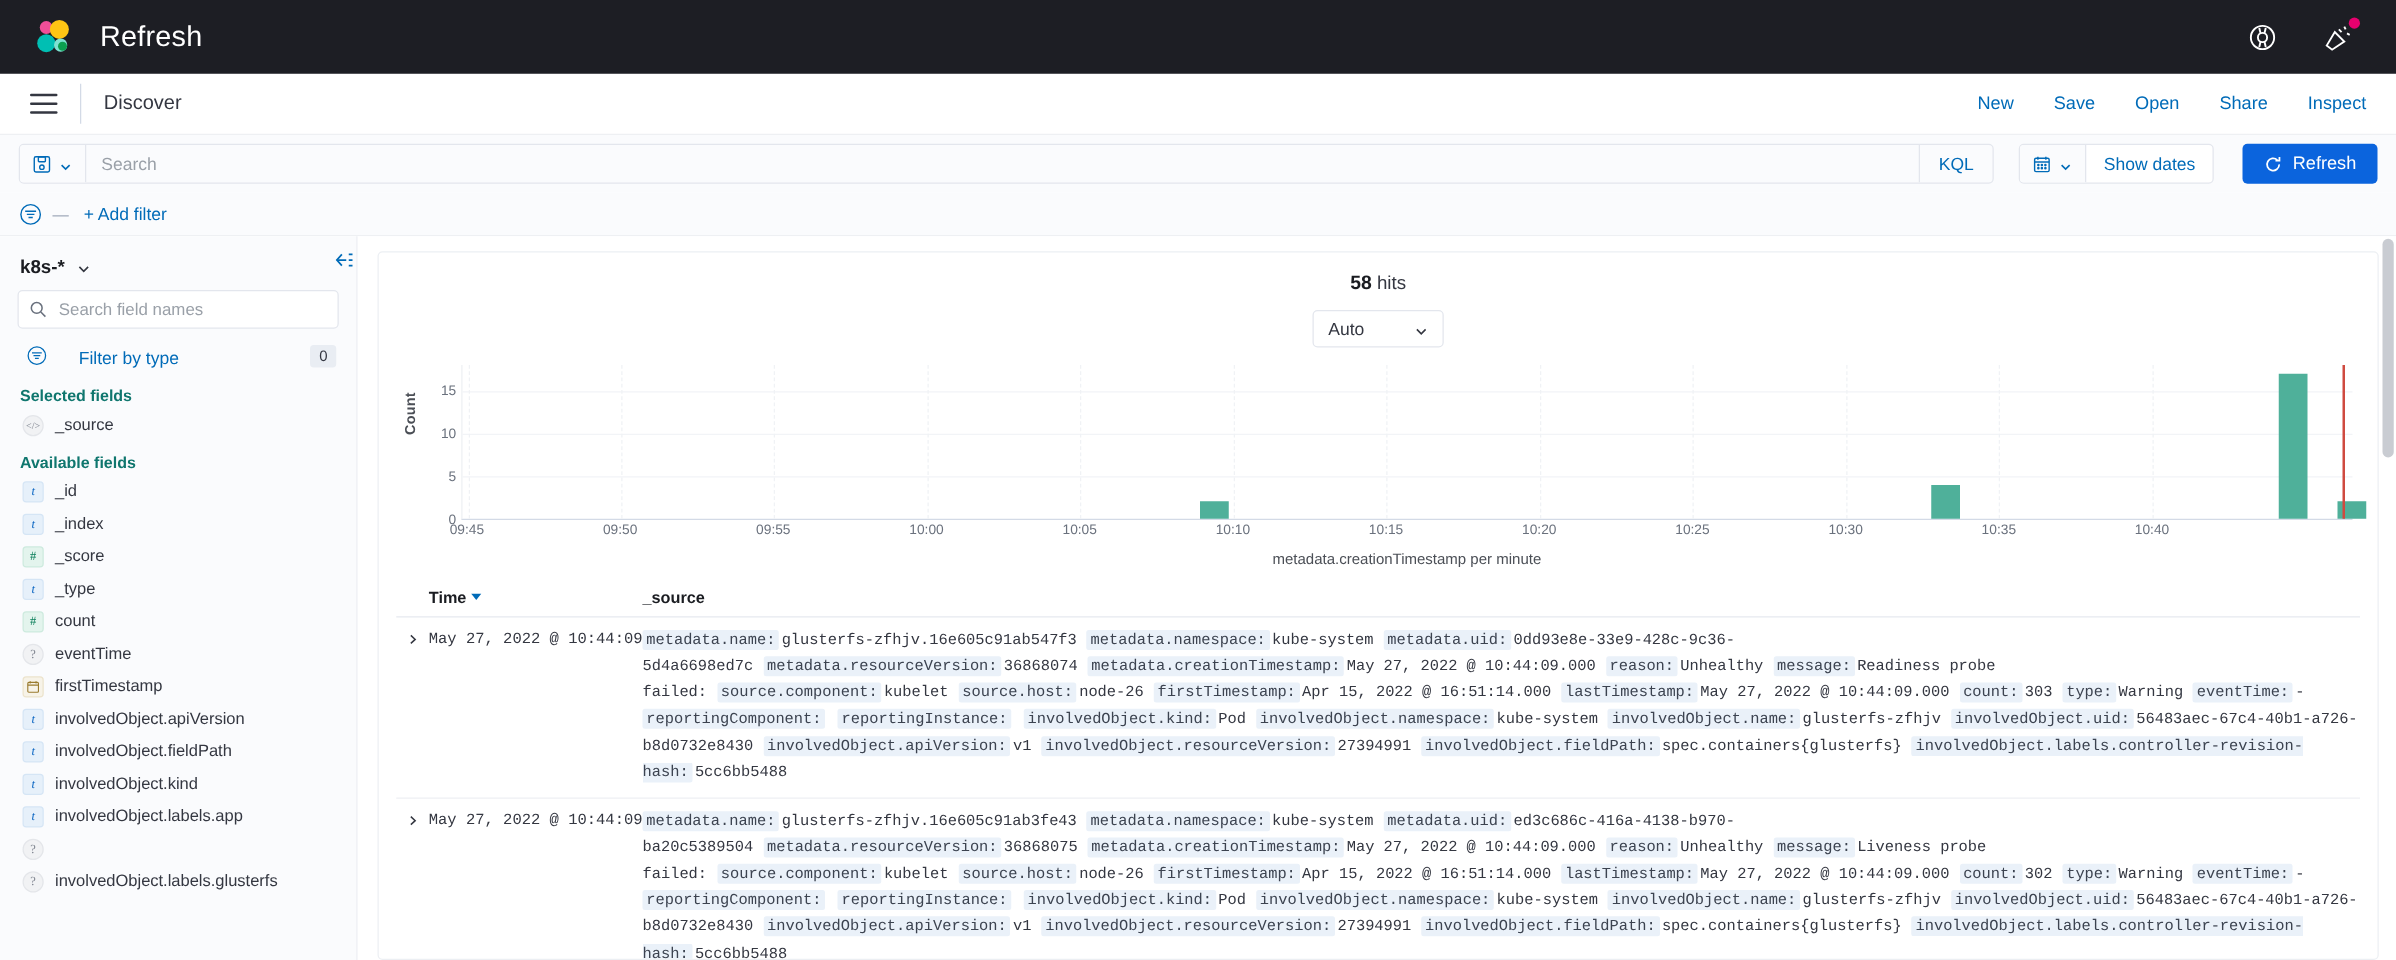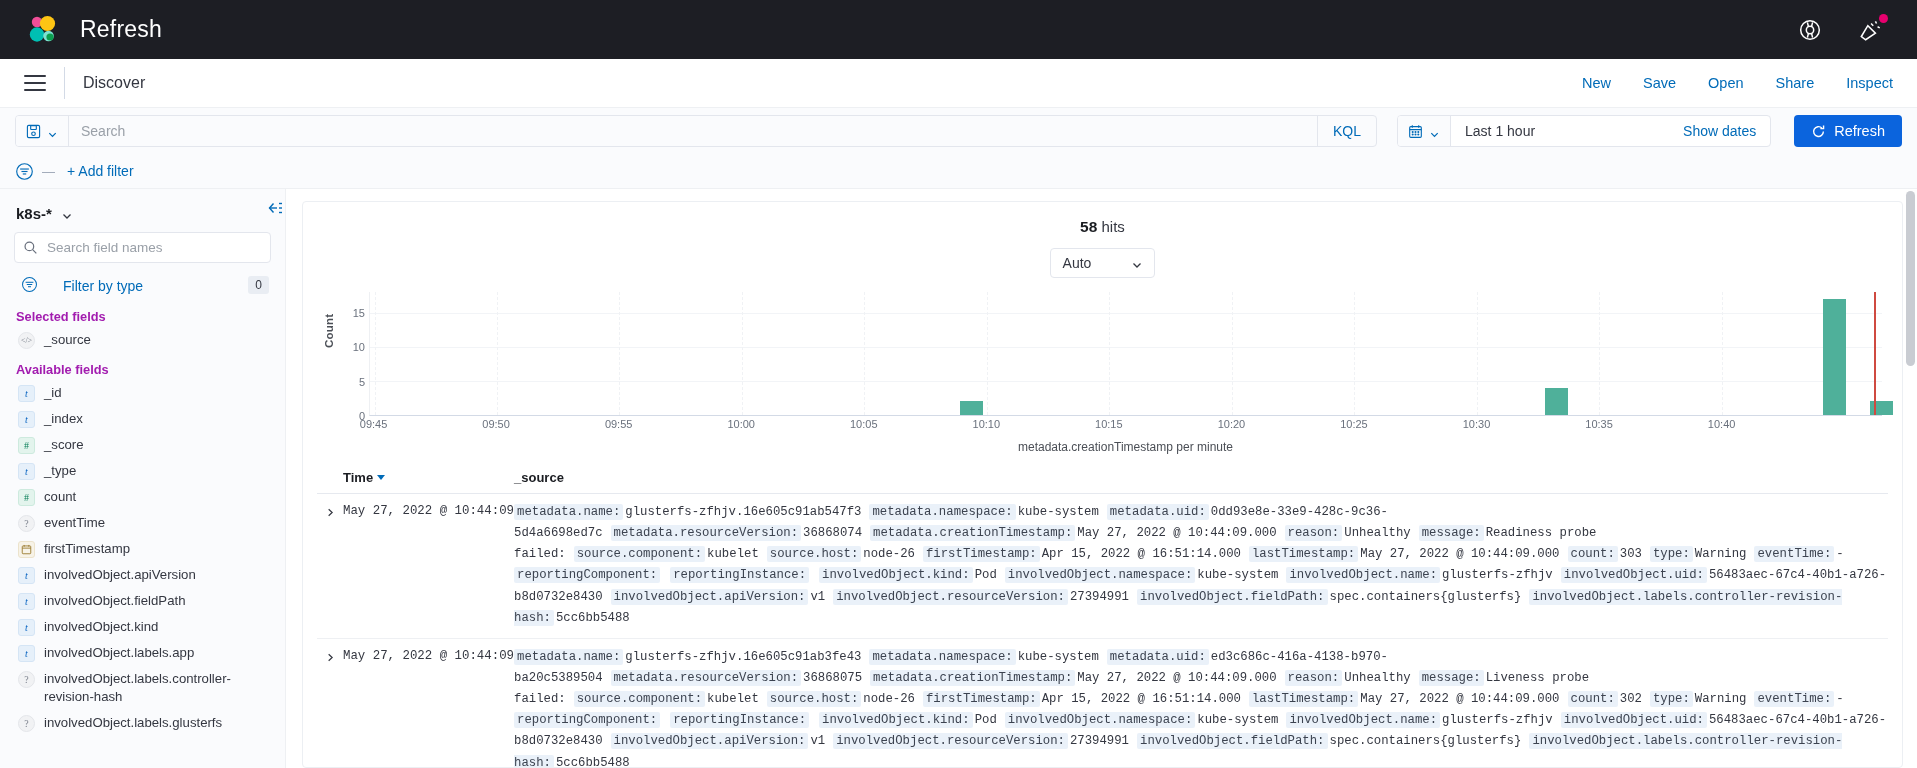--- a/index.html
+++ b/index.html
@@ -124,21 +124,21 @@
   }
   .filter-type-row {
     display: flex; align-items: flex-end; gap: 24px; padding: 6px 2px 6px 6px; cursor: pointer;
   }
   .filter-type-label { color: #006bb8; font-size: 14px; }
   .filter-count {
     margin-left: auto; background: #e9edf3; color: #343741; font-size: 12px;
     border-radius: 3px; padding: 2px 7px; font-weight: 500;
   }
   .section-title {
-    font-size: 12.8px; font-weight: bold; color: #a21caf; margin: 9px 0 3px 2px;
+    font-size: 12.8px; font-weight: bold; color: #0f766e; margin: 9px 0 3px 2px;
   }
   .field-item {
     display: flex; align-items: flex-start; gap: 9px; padding: 4px 2px 4px 4px; cursor: pointer;
   }
   .ftype {
     flex: 0 0 17px; width: 17px; height: 17px; border-radius: 3px; font-size: 10px;
     display: flex; align-items: center; justify-content: center; font-style: italic;
     font-family: "Liberation Serif", serif; margin-top: 1px;
   }
   .ftype.t { background: #e6f0fa; color: #0a65c2; border: 1px solid #d5e5f5; }
@@ -322,21 +322,20 @@
             <circle cx="8" cy="11.2" r="0.5" fill="#006bb8"></circle>
             <circle cx="11" cy="11.2" r="0.5" fill="#006bb8"></circle>
           </svg>
         </span>
         <span class="chev">
           <svg width="11" height="11" viewBox="0 0 12 12" fill="none" stroke="#006bb8" stroke-width="1.4">
             <polyline points="2.5,4.5 6,8 9.5,4.5"></polyline>
           </svg>
         </span>
       </div>
-      <div class="date-text">Last 1 hour</div>
       <div class="show-dates">Show dates</div>
     </div>
     <button class="refresh-btn">
       <span class="refresh-icon">
         <svg width="15" height="15" viewBox="0 0 16 16" fill="none" stroke="#ffffff" stroke-width="1.5">
           <path d="M13.2 8a5.2 5.2 0 1 1-1.6-3.7"></path>
           <polyline points="13.4,1.6 13.4,4.9 10,4.9"></polyline>
         </svg>
       </span>
       <span>Refresh</span>
@@ -455,21 +454,20 @@
       <div class="field-item">
         <span class="ftype t">t</span>
         <span class="field-label">involvedObject.kind</span>
       </div>
       <div class="field-item">
         <span class="ftype t">t</span>
         <span class="field-label">involvedObject.labels.app</span>
       </div>
       <div class="field-item">
         <span class="ftype q">?</span>
-        <span class="field-label">involvedObject.labels.controller-revision-hash</span>
       </div>
       <div class="field-item">
         <span class="ftype q">?</span>
         <span class="field-label">involvedObject.labels.glusterfs</span>
       </div>
     </div>
 
     <div class="content">
       <div class="content-panel">
 

